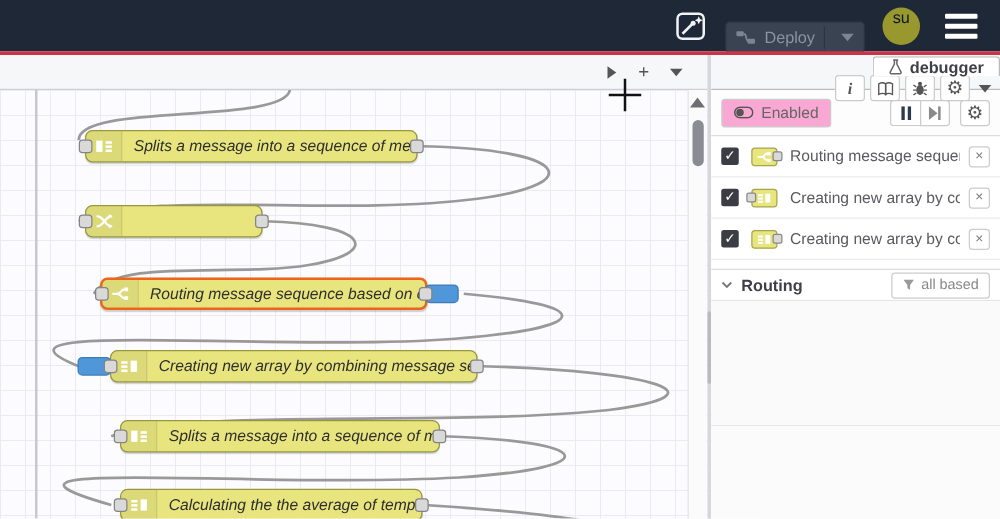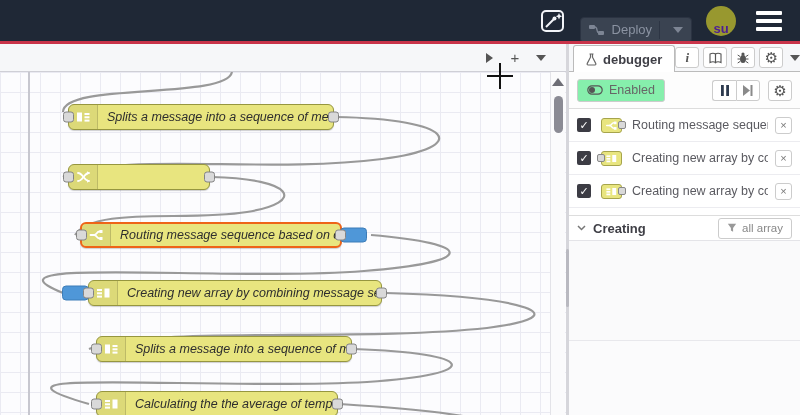--- a/index.html
+++ b/index.html
@@ -7,21 +7,21 @@
   .app { position:relative; width:800px; height:415px; }
 
   
   .header { position:absolute; left:0; top:0; width:800px; height:41px; background:#1f2836; display:flex; align-items:center; justify-content:flex-end; gap:14px; padding-right:12px; }
   .redline { position:absolute; left:0; top:41px; width:800px; height:3px; background:#c9344a; }
   .hbtn { display:flex; align-items:center; justify-content:center; cursor:pointer; }
   .export-btn svg { display:block; }
   .deploy-btn { height:26px; background:#3a4351; border:1px solid #2b3342; border-radius:4px; display:flex; align-items:center; padding:0 8px; gap:7px; color:#8b93a2; font-size:13px;margin-top:18px; }
   .deploy-caret { width:0; height:0; border-left:5px solid transparent; border-right:5px solid transparent; border-top:6px solid #7d8594; margin-left:6px; }
   .deploy-sep { width:1px; height:18px; background:#2d3544; }
-  .avatar { width:30px; height:30px; border-radius:50%; background:#98982f; color:#4c1d95; font-size:13px; font-weight:bold; display:flex; align-items:flex-end; justify-content:center; }
+  .avatar { width:30px; height:30px; border-radius:50%; background:#98982f; color:#0f172a; font-size:13px; font-weight:normal; display:flex; align-items:flex-start; justify-content:center; }
   .burger { display:flex; flex-direction:column; gap:4px; padding:4px 6px; }
   .burger span { width:26px; height:4px; background:#fff; border-radius:1px; }
 
   
   .main { position:absolute; left:0; top:44px; width:800px; height:371px; }
 
   
   .canvas { position:absolute; left:0; top:0; width:566px; height:371px; background:#f7f8fa; }
   .tabbar { position:absolute; left:0; top:0; width:566px; height:28px; background:#f6f7f9; border-bottom:1px solid #cfcfd6; display:flex; align-items:center; justify-content:flex-end; gap:4px; padding-right:14px; }
   .tb-btn { width:22px; height:22px; display:flex; align-items:center; justify-content:center; color:#555; font-size:15px; cursor:pointer; }
@@ -52,29 +52,29 @@
   .crosshair { position:absolute; left:487px; top:19px; width:26px; height:26px; z-index:9; pointer-events:none; }
   .crosshair:before { content:""; position:absolute; left:0; top:12px; width:26px; height:2px; background:#111; }
   .crosshair:after  { content:""; position:absolute; left:12px; top:0; width:2px; height:26px; background:#111; }
 
   
   .splitter { position:absolute; left:566px; top:0; width:3px; height:371px; background:#d6d6db; cursor:col-resize; }
   .splitter .knob { position:absolute; left:0; top:205px; width:3px; height:58px; background:#b9b9c0; border-radius:2px; }
 
   
   .sidebar { position:absolute; left:569px; top:0; width:231px; height:371px; background:#fff; font-size:13px; color:#444; }
-  .sb-tabs { height:28px; border-bottom:1px solid #bbb; display:flex; align-items:flex-end; background:#f6f7f9; }
+  .sb-tabs { height:28px; border-bottom:1px solid #bbb; display:flex; align-items:flex-end; background:#f6f7f9;flex-direction:column; }
   .sb-tab { height:27px; margin-left:4px; background:#fff; border:1px solid #bbb; border-bottom:none; border-radius:3px 3px 0 0; display:flex; align-items:center; gap:6px; padding:0 12px; font-weight:bold; color:#3f3f46; position:relative; top:1px; cursor:pointer; }
   .sb-tab-actions { flex:1; display:flex; align-items:center; justify-content:flex-end; gap:4px; padding:0 4px 3px 0; }
   .sq-btn { width:24px; height:21px; background:#fff; border:1px solid #ccc; border-radius:3px; display:flex; align-items:center; justify-content:center; color:#555; cursor:pointer; }
   .sq-btn.info-i { font-family:"Liberation Serif", serif; font-weight:bold; font-style:italic; font-size:13px; }
   .caret-btn { width:16px; height:21px; display:flex; align-items:center; justify-content:center; cursor:pointer; }
 
   .sb-toolbar { height:37px; border-bottom:1px solid #ddd; background:#fdfdfd; display:flex; align-items:center; padding:0 8px; }
-  .enabled-btn { height:23px; background:#86efac; border:1px solid #ccc; border-radius:3px; display:flex; align-items:center; gap:6px; padding:0 9px; color:#666; font-size:12.5px; cursor:pointer; }
+  .enabled-btn { height:23px; background:#f9a8d4; border:1px solid #ccc; border-radius:3px; display:flex; align-items:center; gap:6px; padding:0 9px; color:#666; font-size:12.5px; cursor:pointer; }
   .sb-toolbar .spacer { flex:1; }
   .pp-group { display:flex; }
   .pp-group .sq-btn { border-radius:0; }
   .pp-group .sq-btn:first-child { border-radius:3px 0 0 3px; border-right:none; }
   .pp-group .sq-btn:last-child { border-radius:0 3px 3px 0; }
   .gear-btn { margin-left:8px; font-size:14px; color:#555; }
   .gear-glyph { font-size:15px; line-height:1; color:#555; }
 
   .sec-header { height:26px; display:flex; align-items:center; gap:7px; padding:0 8px; border-bottom:1px solid #e4e4e8; font-weight:bold; color:#3f3f46; cursor:pointer; }
   .sec-header .chev svg { display:block; }
@@ -376,27 +376,27 @@
       </div>
 
       <div class="msg-gap"></div>
 
       <div class="sec-header msg-header">
         <span class="chev">
             <svg width="9" height="6" viewBox="0 0 9 6">
               <path d="M1 1 L4.5 4.5 L8 1" fill="none" stroke="#777" stroke-width="1.5"></path>
             </svg>
           </span>
-        <span>Creating</span>
+        <span>Routing</span>
         <span class="grow"></span>
         <span class="filter-btn">
           <svg width="10" height="10" viewBox="0 0 12 12">
               <path d="M1 1 H11 L7.3 6 V10.5 L4.7 9 V6 Z" fill="#999"></path>
             </svg>
-          <span>all array</span>
+          <span>all based</span>
         </span>
       </div>
 
       <div class="msg-list"></div>
       <div class="sb-fill"></div>
     </div>
   </div>
 </div>
 
 </body></html>

